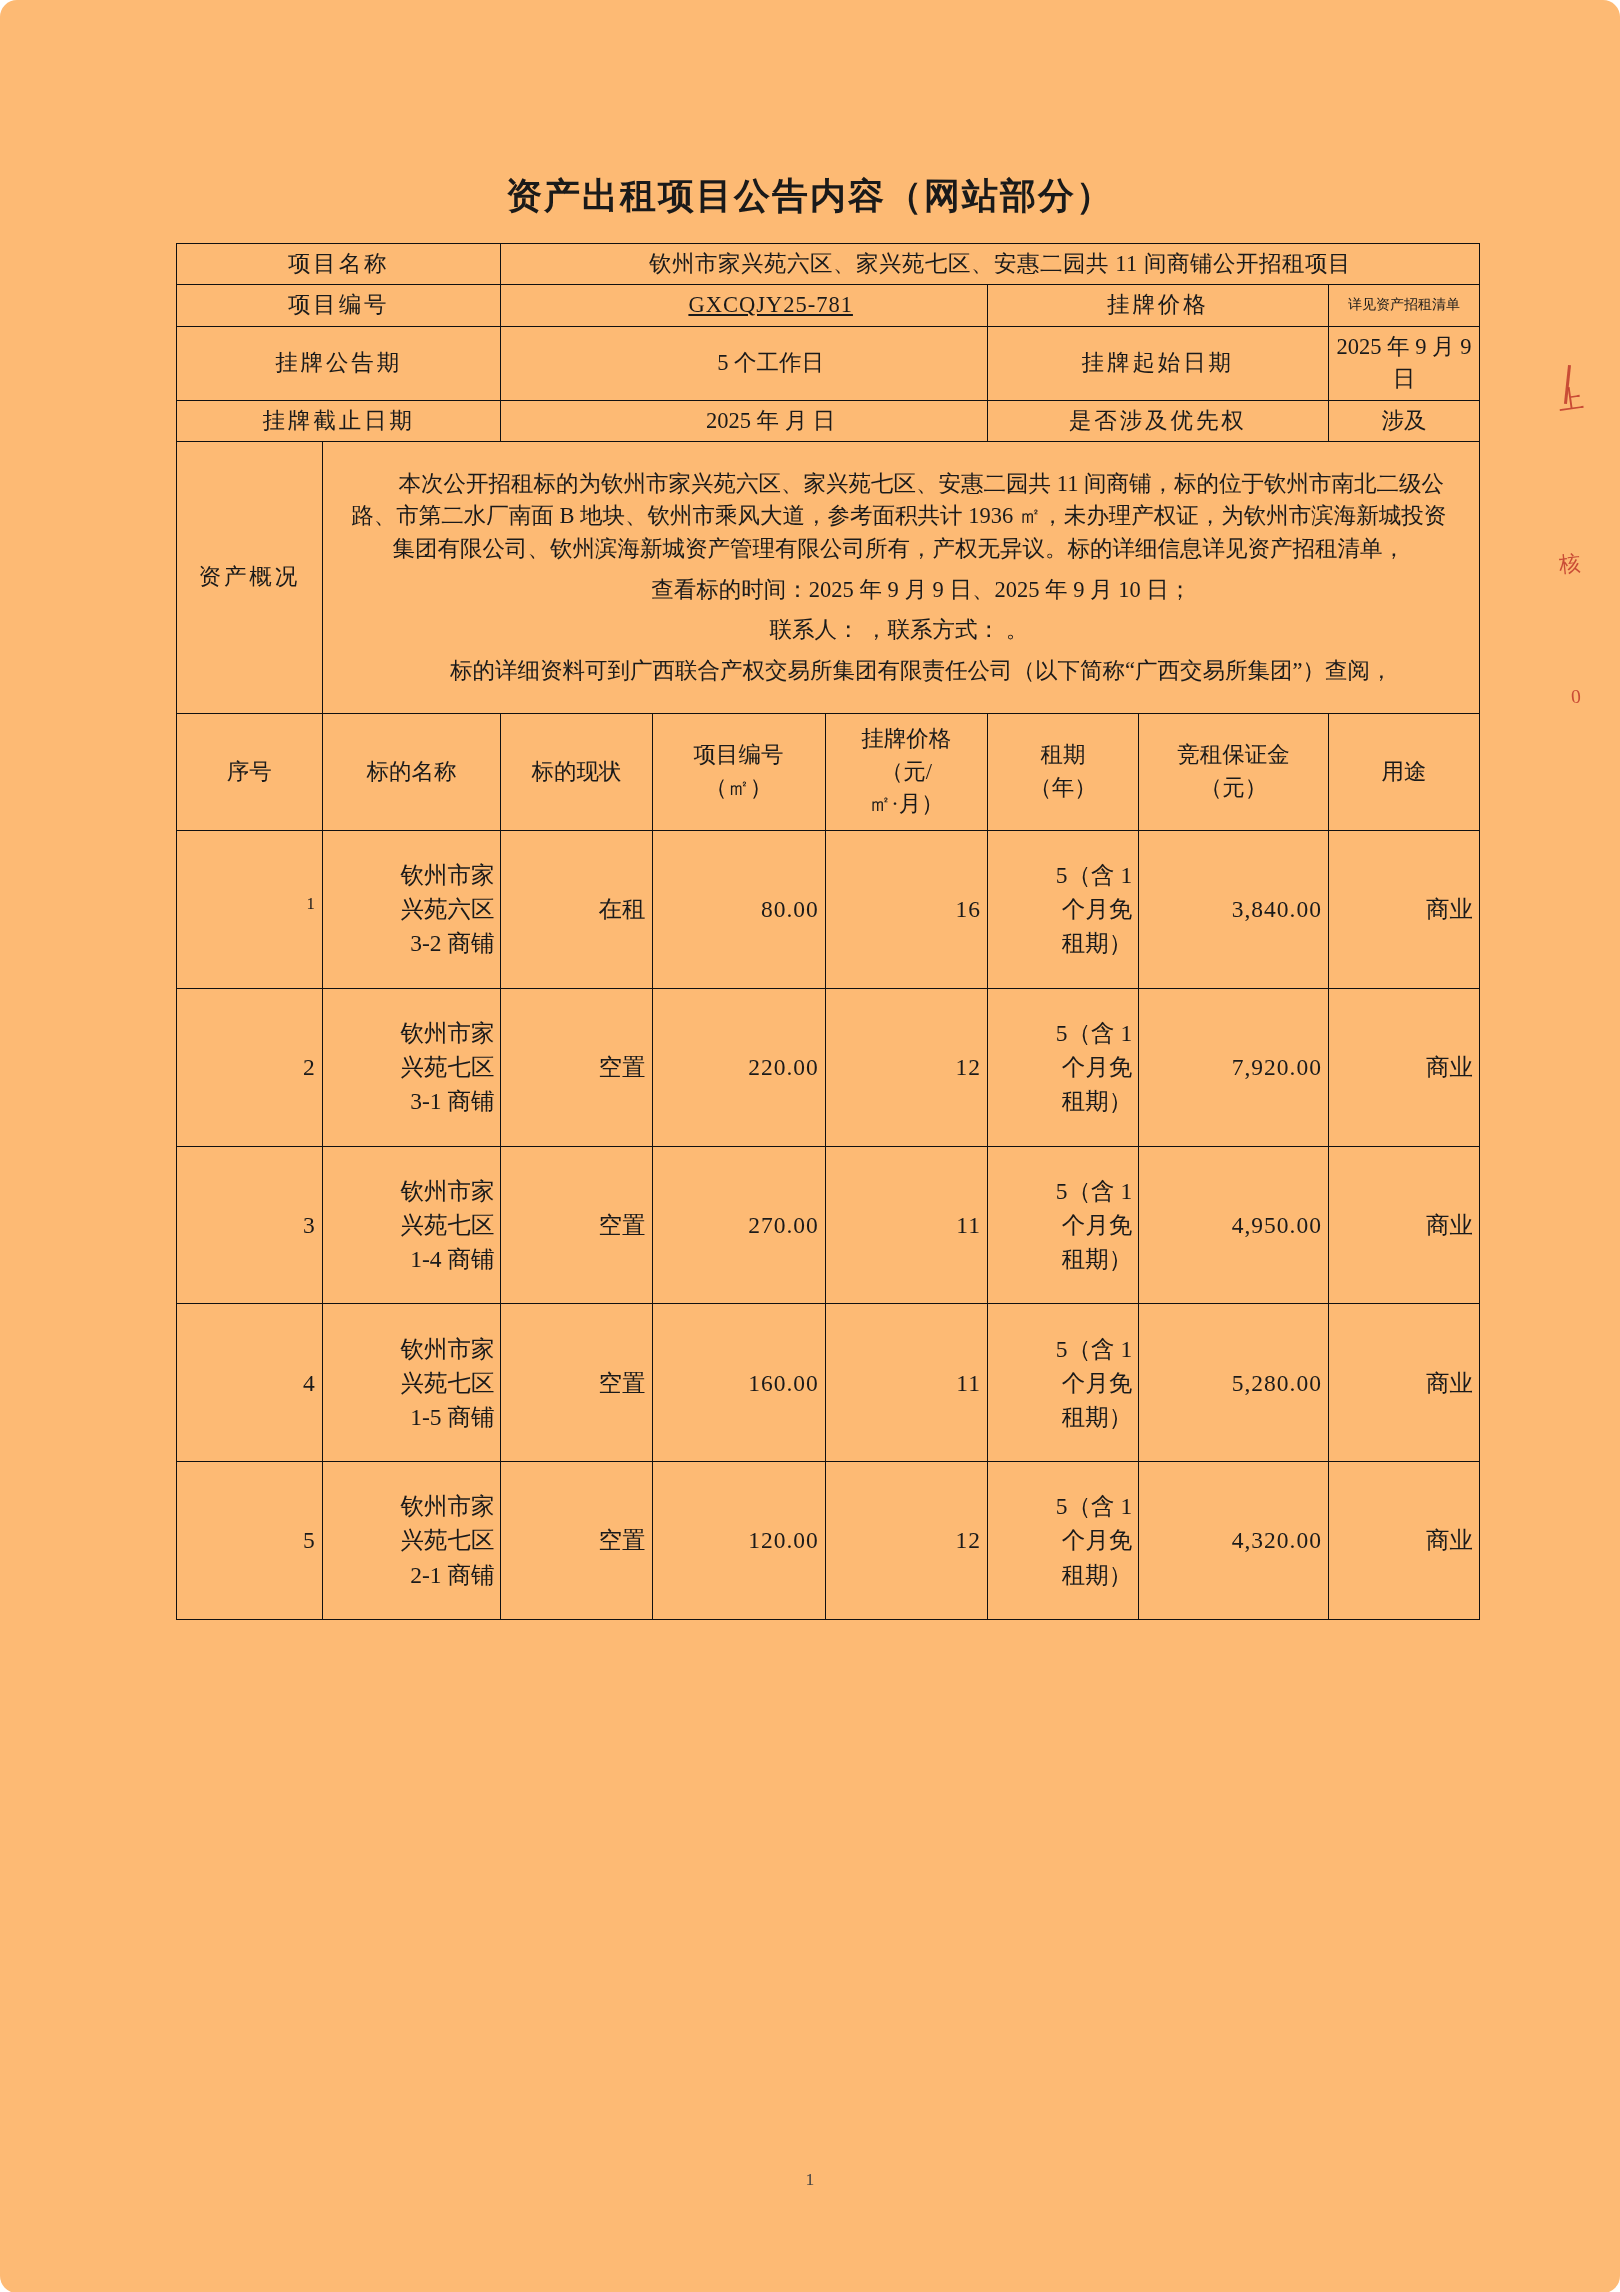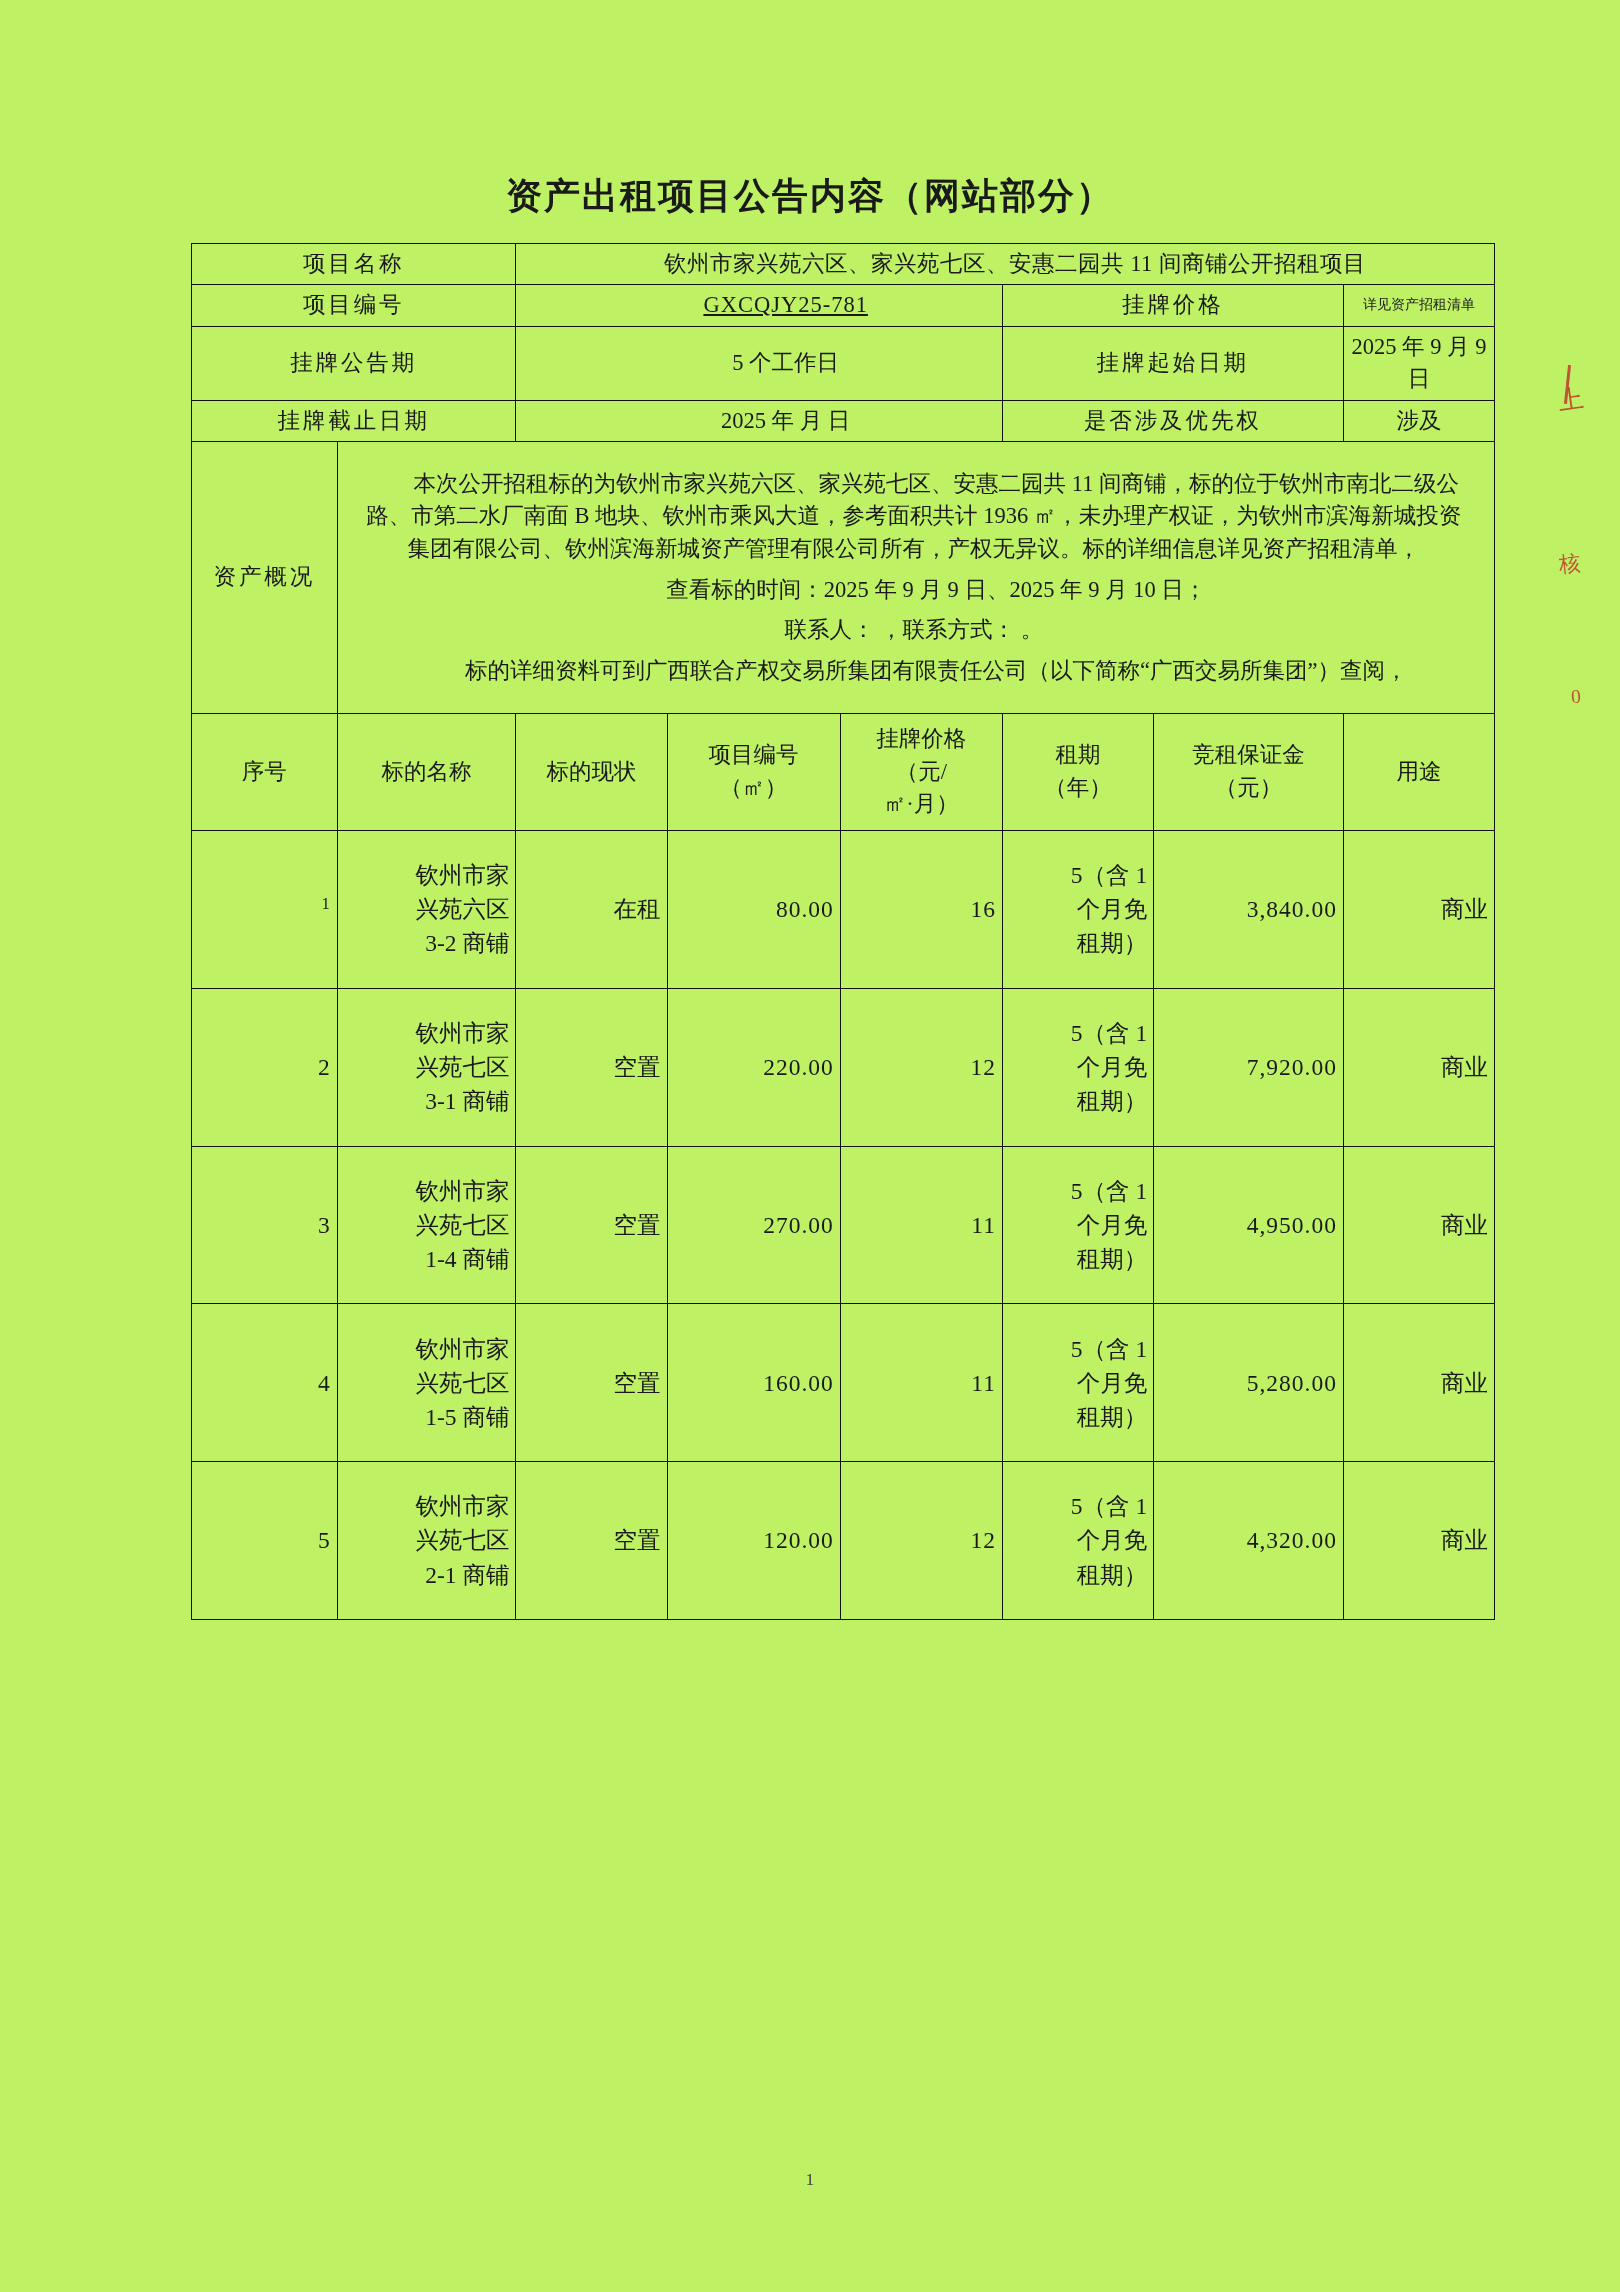--- a/index.html
+++ b/index.html
@@ -11,37 +11,38 @@
     width: 1620px;
     height: 2293px;
     position: relative;
     font-family: "Liberation Serif", "DejaVu Serif", serif;
     color: #1a1a1a;
     overflow: hidden;
   }
   .page {
     position: absolute;
     inset: 0;
-    background: #bef264;
+    background: #fdba74;
+    border-radius: 17px;
   }
   .doc-title {
     position: absolute;
     top: 172px;
     left: 0;
     width: 100%;
     text-align: center;
     font-size: 36px;
     font-weight: bold;
     letter-spacing: 2px;
     font-family: "Liberation Serif", "DejaVu Serif", serif;
   }
   .main-table {
     position: absolute;
     top: 243px;
-    left: 191px;
+    left: 176px;
     width: 1304px;
     border-collapse: collapse;
     table-layout: fixed;
   }
   .main-table td, .main-table th {
     border: 1.6px solid #111;
     padding: 3.9px 5.9px;
     font-size: 22.5px;
     vertical-align: middle;
     text-align: center;

